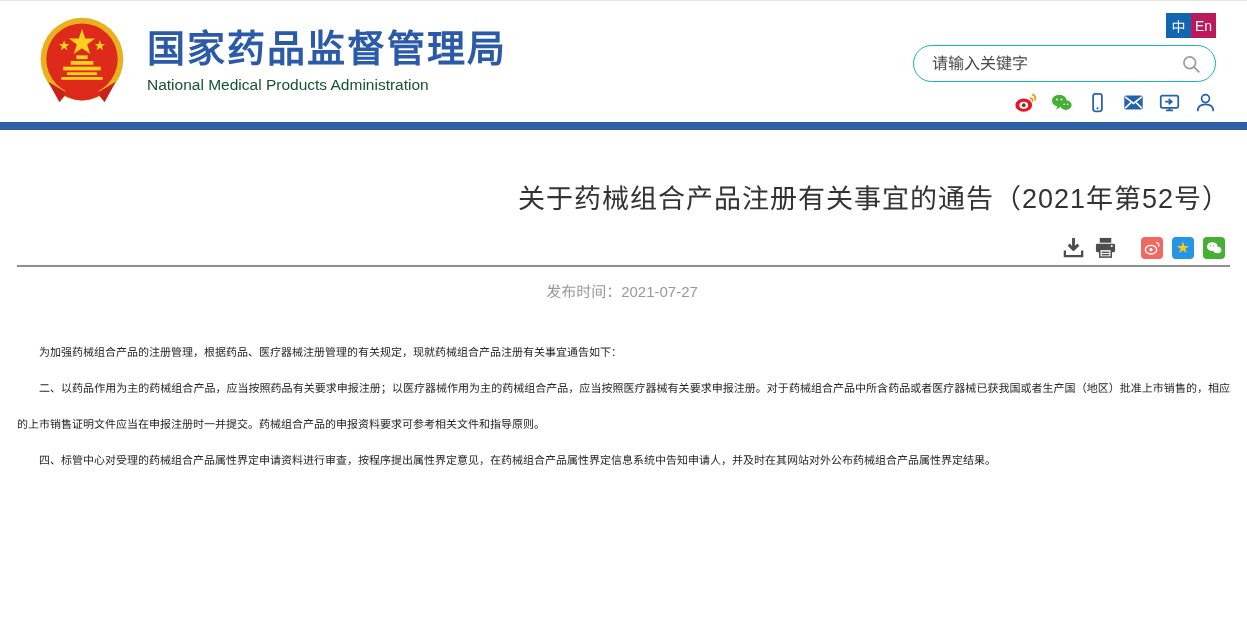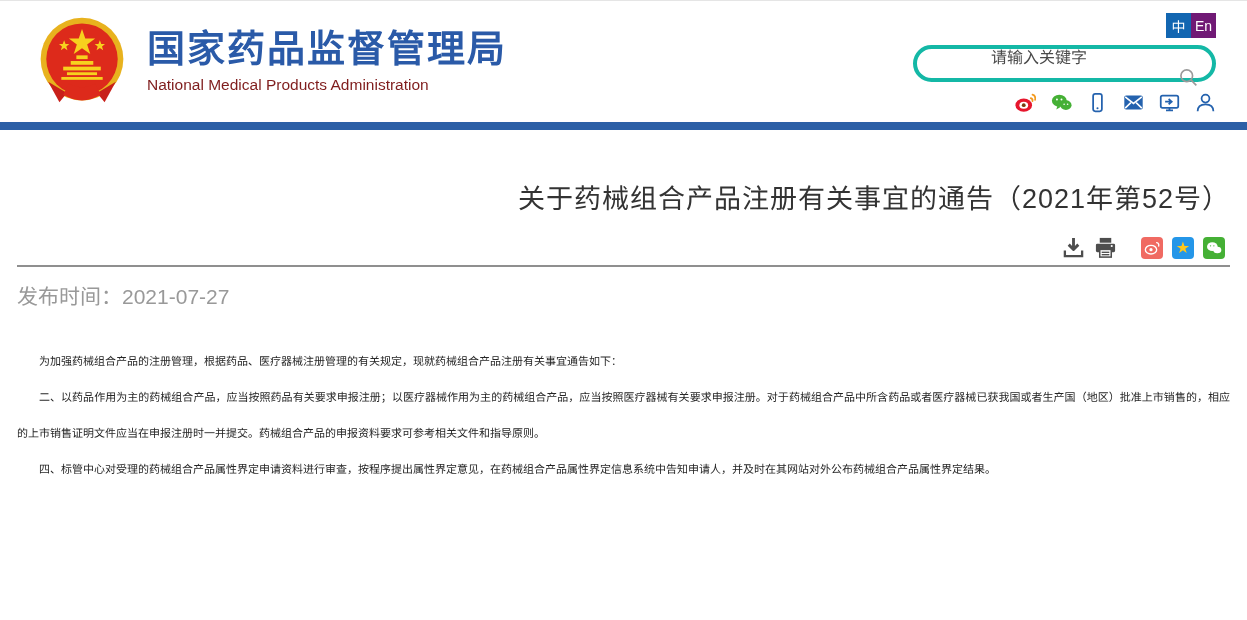--- a/index.html
+++ b/index.html
@@ -6,30 +6,30 @@
   html, body { width: 1247px; height: 620px; background: #fff;
     font-family: "Liberation Sans", "DejaVu Sans", sans-serif; }
   body { position: relative; overflow: hidden; border-top: 1px solid #e5e5e5; }
 
   
   .site-header { position: relative; width: 100%; height: 121px; background: #fff; }
   .brand { position: absolute; left: 35px; top: 13px; display: flex; align-items: center; }
   .emblem { width: 94px; height: 94px; flex: 0 0 auto; }
   .brand-text { margin-left: 18px; }
   .brand-zh { font-size: 38px; font-weight: bold; color: #2a5aa8; letter-spacing: 2px; line-height: 1.15; }
-  .brand-en { font-size: 15.5px; color: #7f1d1d; margin-top: 4px; }
+  .brand-en { font-size: 15.5px; color: #14532d; margin-top: 4px; }
 
   .header-right { position: absolute; right: 31px; top: 12px; width: 303px; }
   .lang-switch { display: flex; justify-content: flex-end; }
   .lang-btn { width: 25px; height: 25px; display: flex; align-items: center; justify-content: center;
     font-size: 14px; cursor: pointer; }
   .lang-zh { background: #1266b1; color: #fff; }
-  .lang-en { background: #701a75; color: #fff; }
-  .search-box { margin-top: 7px; width: 303px; height: 37px; border: 4px solid #14b8a6;
-    border-radius: 19px; display: flex; align-items: flex-end; padding: 0 14px 0 18px; background: #fff; flex-direction: column; }
+  .lang-en { background: #be185d; color: #fff; }
+  .search-box { margin-top: 7px; width: 303px; height: 37px; border: 1px solid #14b8a6;
+    border-radius: 19px; display: flex; align-items: center; padding: 0 14px 0 18px; background: #fff; }
   .search-box input { flex: 1; border: none; outline: none; font-size: 16px; color: #333;
     background: transparent; font-family: inherit; }
   .search-box input::placeholder { color: #4a4a4a; }
   .search-glyph { width: 20px; height: 20px; flex: 0 0 auto; cursor: pointer; }
 
   .social-row { margin-top: 10px; display: flex; justify-content: flex-end; align-items: center; gap: 15px; }
   .social-row .sicon { width: 21px; height: 21px; display: block; cursor: pointer; }
 
   
   .blue-bar { width: 100%; height: 8px; background: #2c5fa6; }
@@ -42,21 +42,21 @@
     gap: 9px; padding-right: 5px; }
   .tool-icon { width: 23px; height: 23px; display: block; cursor: pointer; }
   .tool-gap { width: 6px; }
   .share-badge { width: 22px; height: 22px; border-radius: 4px; display: flex; align-items: center;
     justify-content: center; cursor: pointer; }
   .share-weibo { background: #f06a62; }
   .share-qzone { background: #2496e8; font-size: 16px; color: #ffc718; line-height: 1; }
   .share-wechat { background: #45b035; }
 
   .title-divider { margin-top: 6px; border: none; border-top: 2px solid #8f8f8f; }
-  .pub-row { margin-top: 13px; text-align: left; font-size: 21px; color: #999; padding-right: 3px; }
+  .pub-row { margin-top: 13px; text-align: center; font-size: 15px; color: #999; padding-right: 3px; }
 
   .body-text { margin-top: 33px; }
   .body-text p { font-size: 11px; line-height: 36px; color: #262626; text-indent: 2em;
     text-align: justify; }
 </style>
 </head>
 <body>
 
 <header class="site-header">
   <div class="brand">

